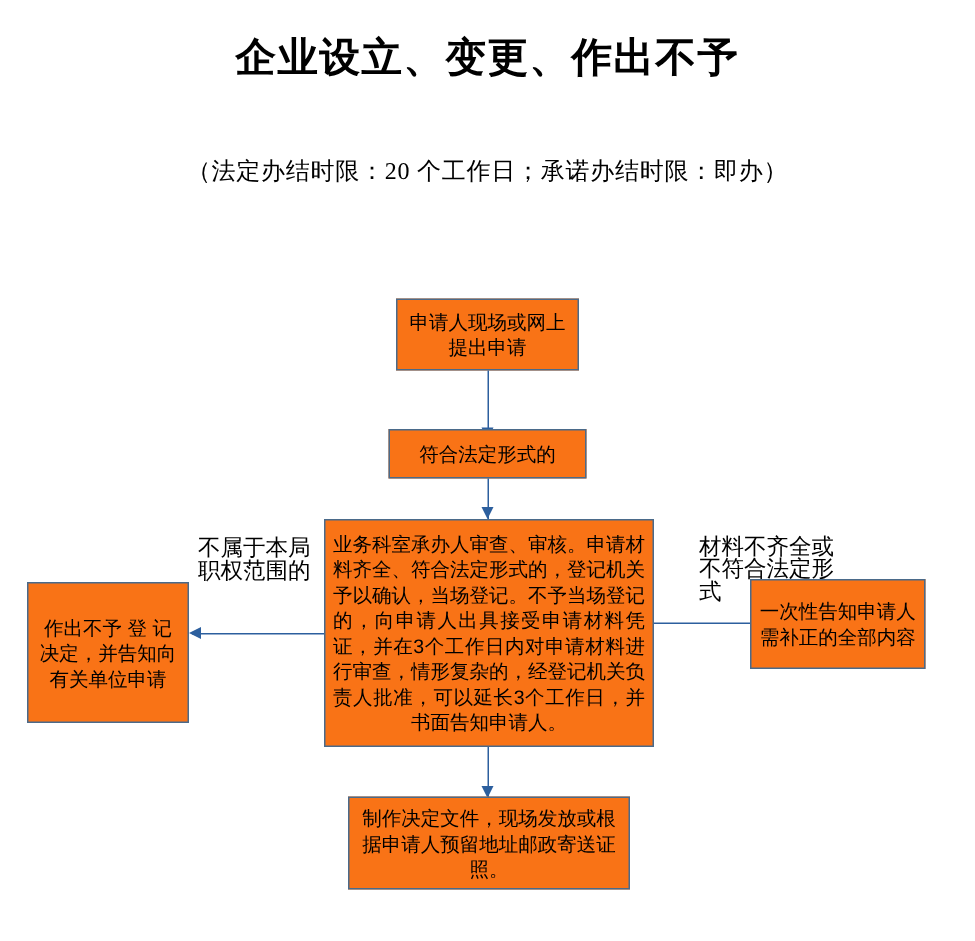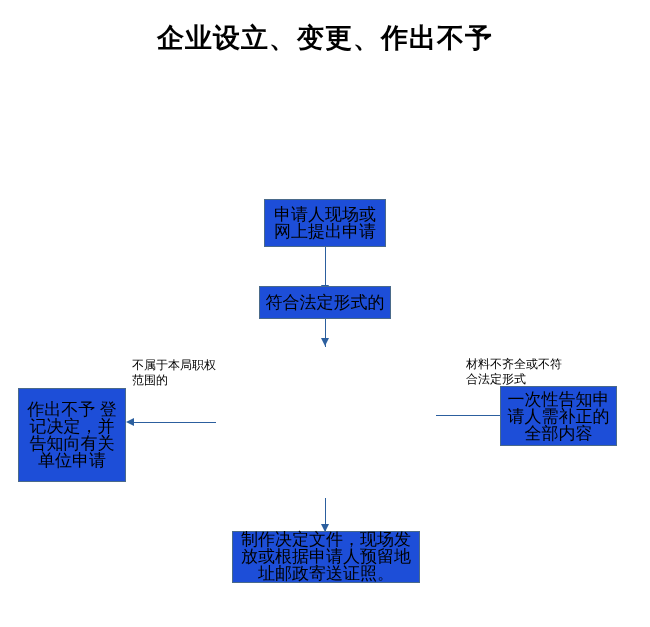--- a/index.html
+++ b/index.html
@@ -40,42 +40,42 @@
     left: 0;
     width: 650px;
     text-align: center;
     font-size: 16px;
     letter-spacing: 0.5px;
     font-family: "Liberation Serif", "DejaVu Serif", serif;
   }
   .node {
     position: absolute;
     border: 1px solid #4a6a8a;
-    background: #1d4ed8;
+    background: #f97316;
     box-sizing: border-box;
-    font-size: 17px;
+    font-size: 13px;
     line-height: 17px;
     text-align: center;
     display: flex;
     align-items: center;
     padding: 3px 5px;
     font-family: "Liberation Sans", "DejaVu Sans", sans-serif;
   }
   .node span {
     display: block;
     width: 100%;
   }
   .node.justified span {
     text-align: justify;
     text-align-last: center;
     text-justify: inter-ideograph;
   }
   .edge-label {
     position: absolute;
-    font-size: 12px;
+    font-size: 15px;
     line-height: 15px;
     font-family: "Liberation Sans", "DejaVu Sans", sans-serif;
     color: #000;
   }
   .arrow-v {
     position: absolute;
     width: 1px;
     background: #2c5f9e;
   }
   .arrow-h {
@@ -107,35 +107,39 @@
 </style>
 </head>
 <body>
 
 <div id="canvas">
 
   <div class="title-block">
     <div class="title-line">企业设立、变更、作出不予</div>
   </div>
 
+  <div class="subtitle">（法定办结时限：20 个工作日；承诺办结时限：即办）</div>
 
   <div class="node" style="left:264px; top:199px; width:122px; height:48px;">
     <span>申请人现场或网上提出申请</span>
   </div>
 
   <div class="arrow-v" style="left:325px; top:247px; height:39px;"></div>
   <div class="head-down" style="left:320.5px; top:285px;"></div>
 
   <div class="node" style="left:259px; top:286px; width:132px; height:33px;">
     <span>符合法定形式的</span>
   </div>
 
   <div class="arrow-v" style="left:325px; top:319px; height:28px;"></div>
   <div class="head-down" style="left:320.5px; top:338px;"></div>
 
+  <div class="node justified" style="left:216px; top:346px; width:220px; height:152px;">
+    <span>业务科室承办人审查、审核。申请材料齐全、符合法定形式的，登记机关予以确认，当场登记。不予当场登记的，向申请人出具接受申请材料凭证，并在3个工作日内对申请材料进行审查，情形复杂的，经登记机关负责人批准，可以延长3个工作日，并书面告知申请人。</span>
+  </div>
 
   <div class="arrow-h" style="left:128px; top:422px; width:88px;"></div>
   <div class="head-left" style="left:126px; top:417.5px;"></div>
   <div class="edge-label" style="left:132px; top:358px; width:86px; text-align:left;">
     <span>不属于本局职权范围的</span>
   </div>
 
   <div class="node" style="left:18px; top:388px; width:108px; height:94px;">
     <span>作出不予 登 记决定，并告知向有关单位申请</span>
   </div>
@@ -146,17 +150,17 @@
     <span>材料不齐全或不符合法定形式</span>
   </div>
 
   <div class="node" style="left:500px; top:386px; width:117px; height:60px;">
     <span>一次性告知申请人需补正的全部内容</span>
   </div>
 
   <div class="arrow-v" style="left:325px; top:498px; height:34px;"></div>
   <div class="head-down" style="left:320.5px; top:524px;"></div>
 
-  <div class="node" style="left:232px; top:531px; width:188px; height:52px;font-family:Liberation Mono, monospace;">
+  <div class="node" style="left:232px; top:531px; width:188px; height:62px;">
     <span>制作决定文件，现场发放或根据申请人预留地址邮政寄送证照。</span>
   </div>
 
 </div>
 
 </body></html>

